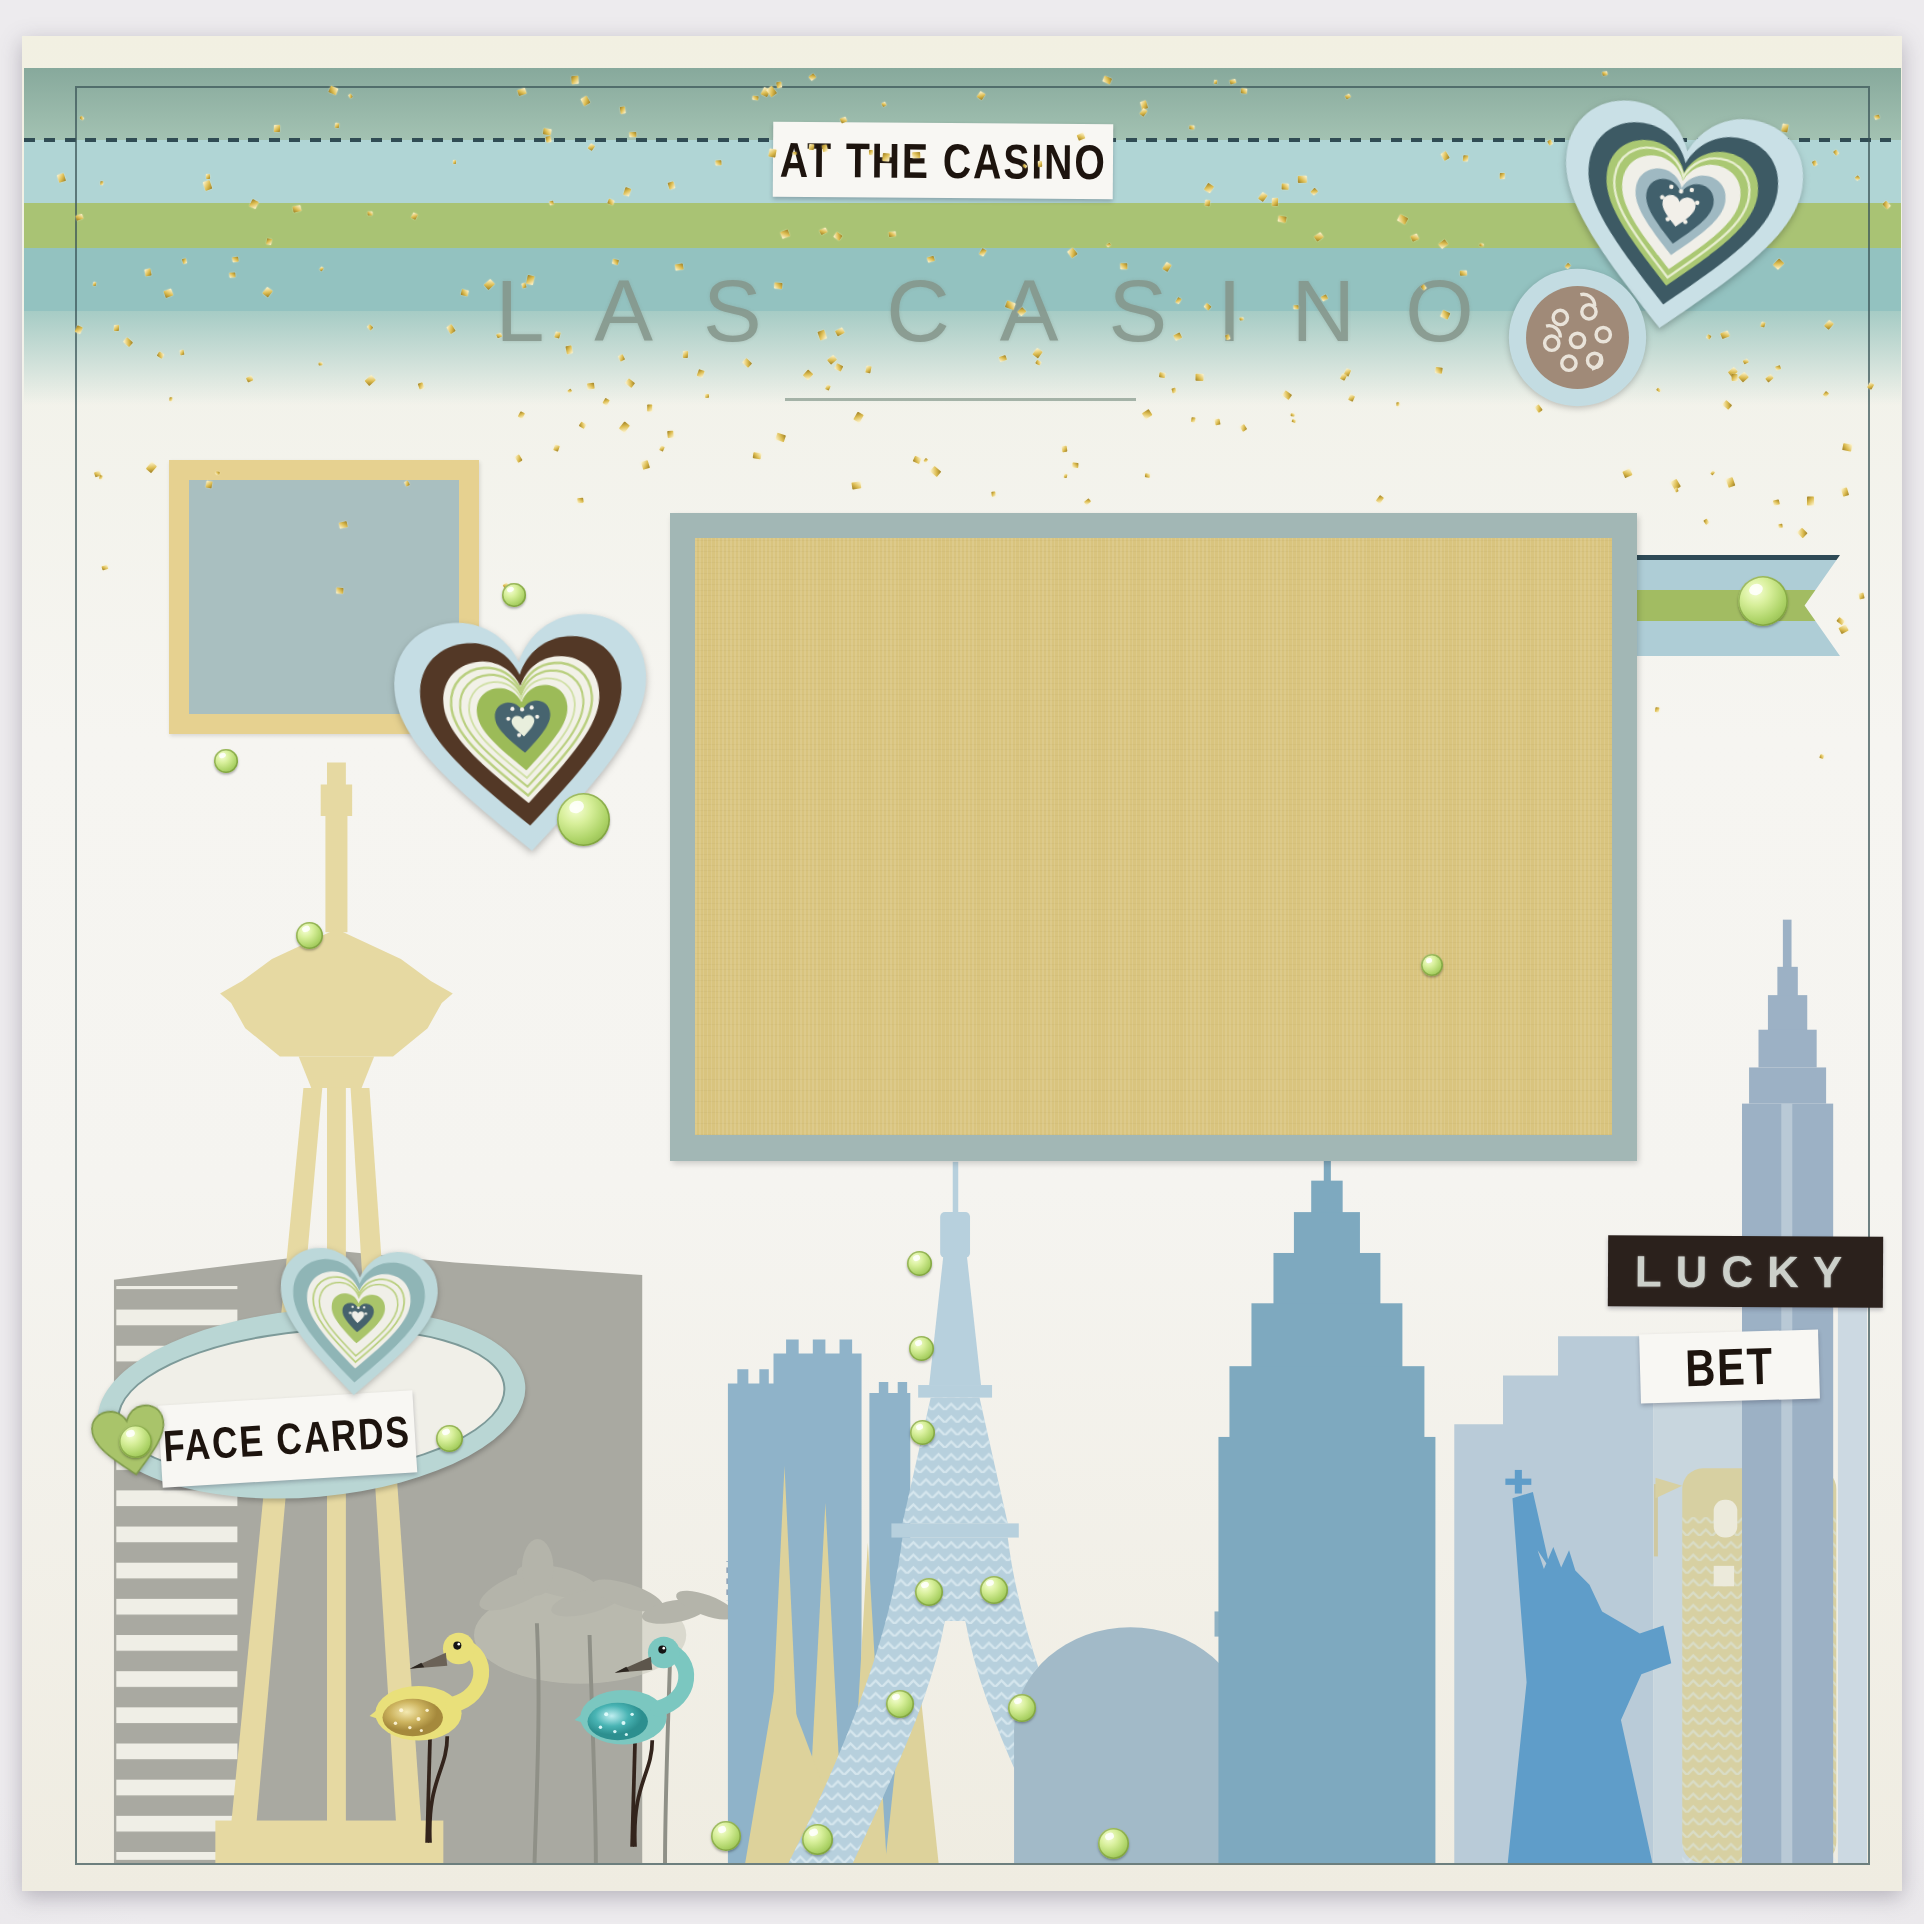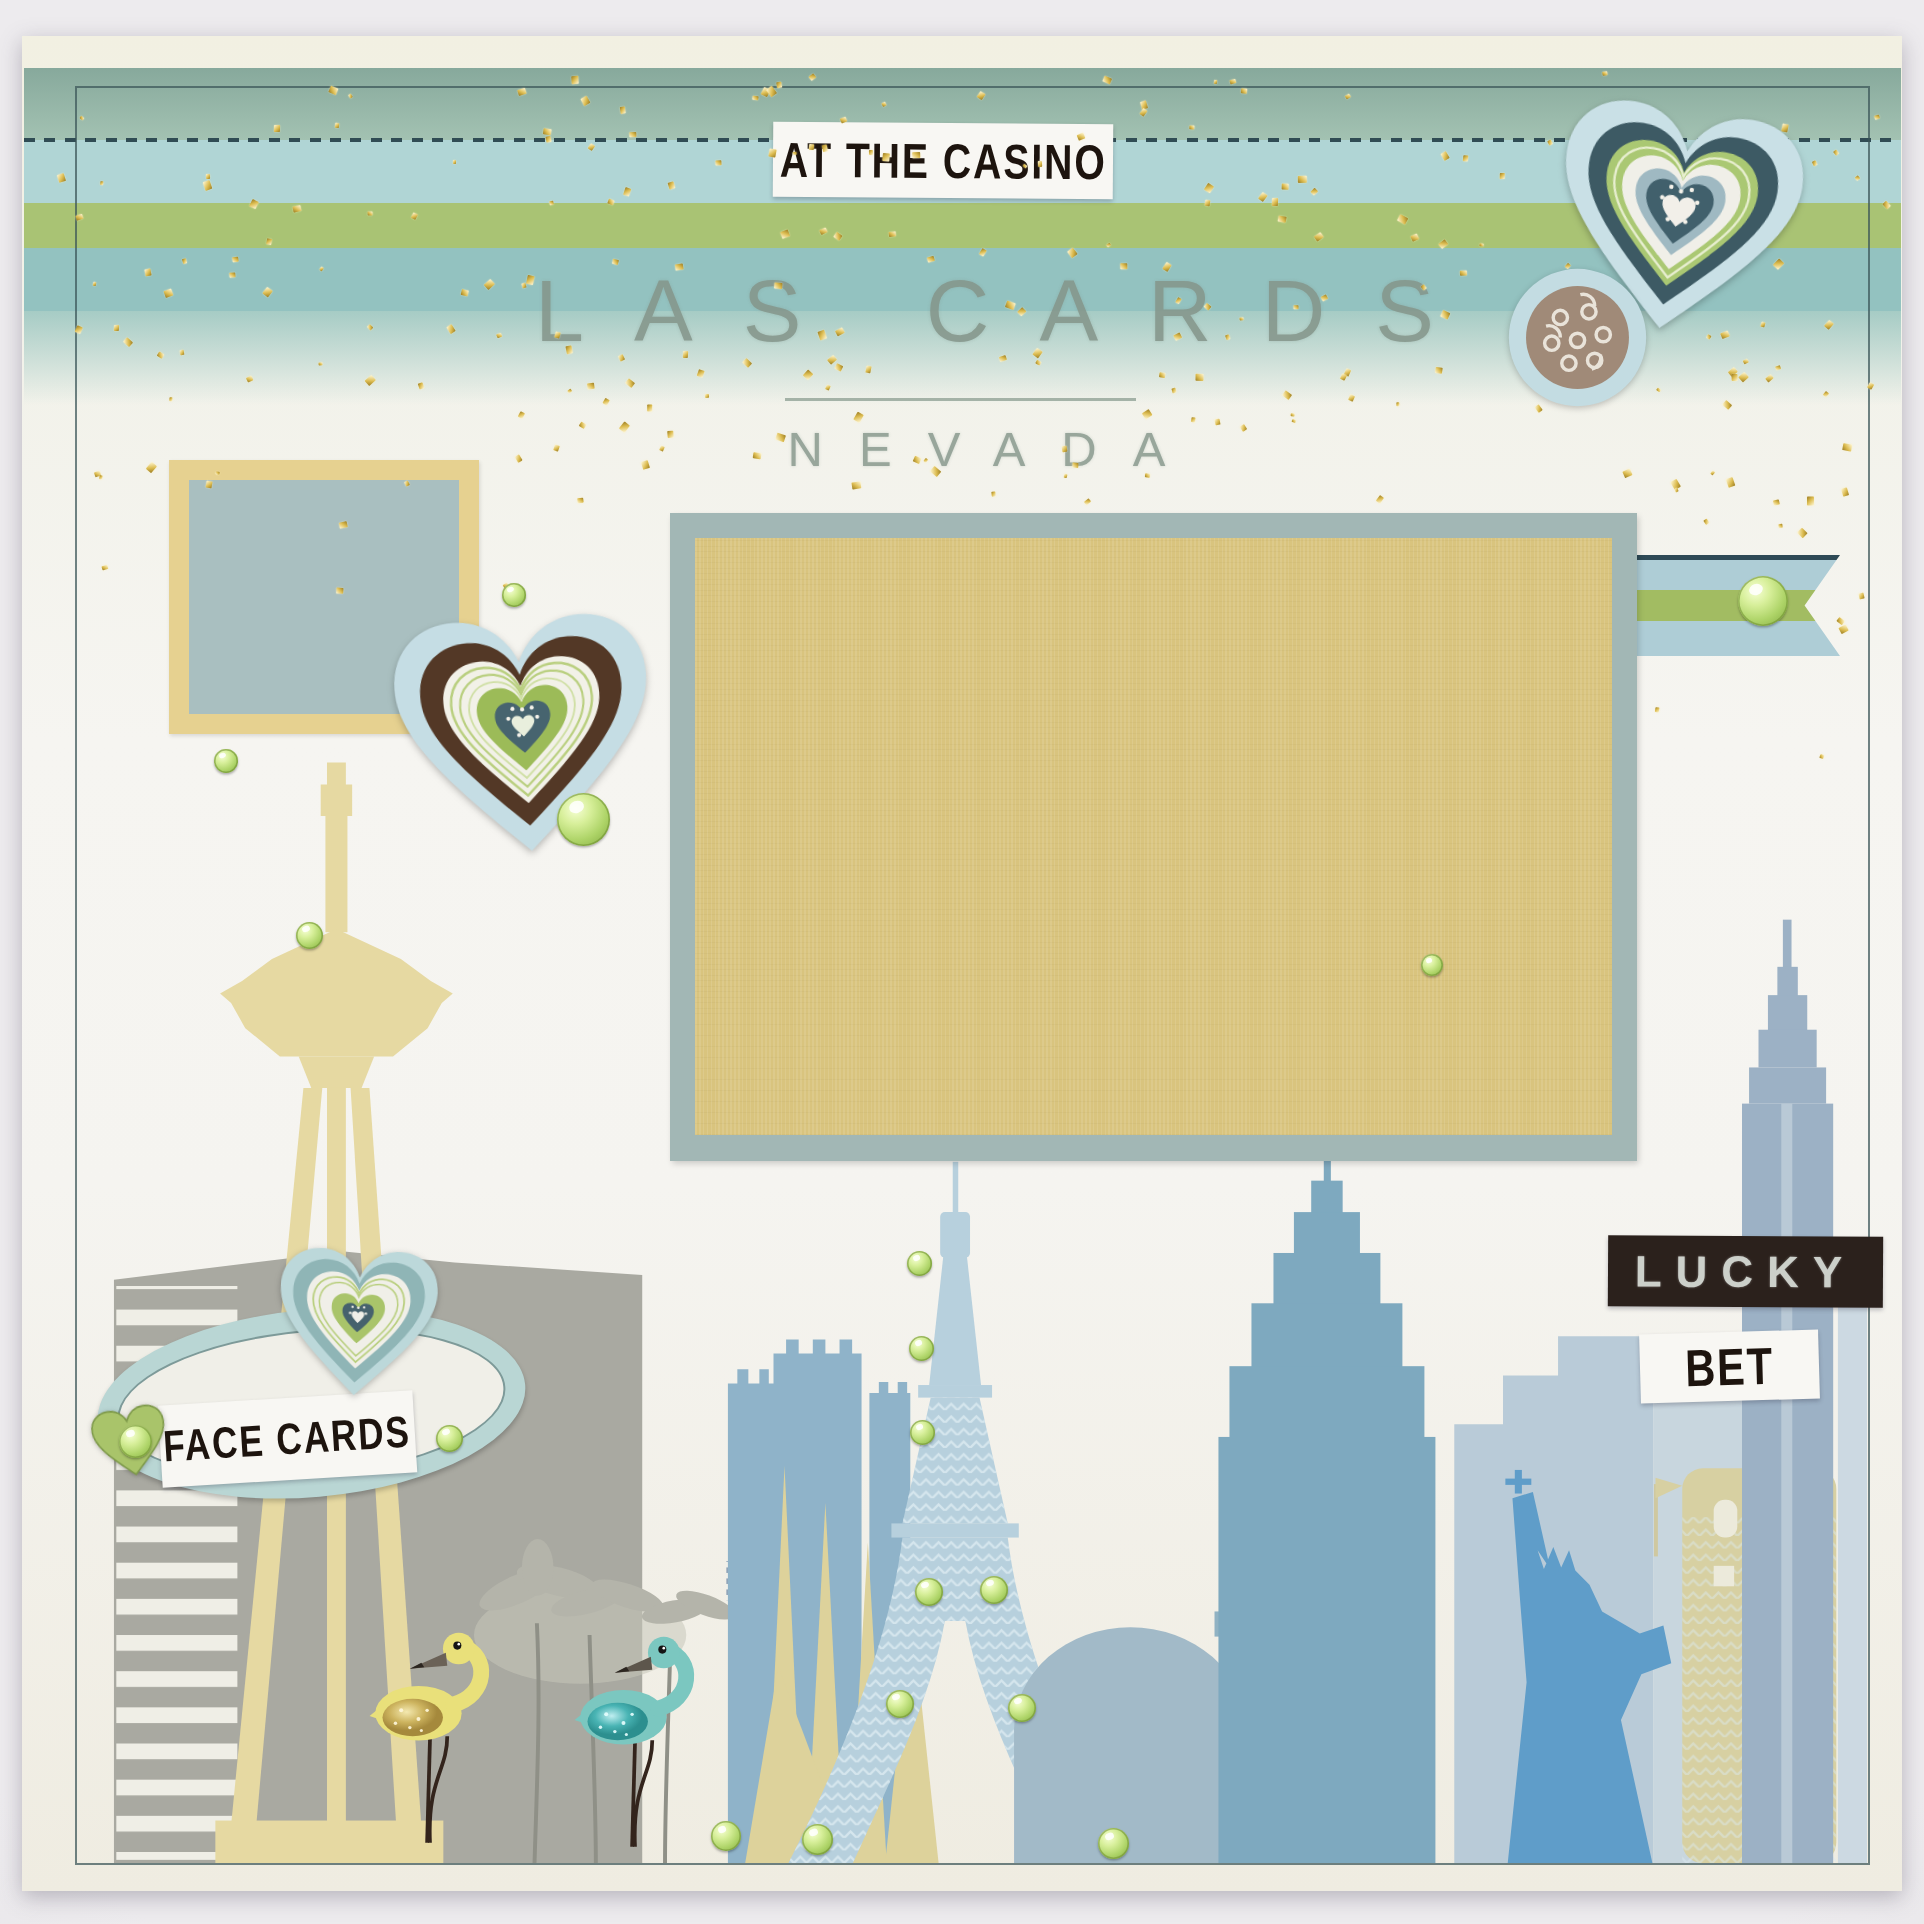--- a/index.html
+++ b/index.html
@@ -72,23 +72,22 @@
 
   <div class="abs band" id="band-sage"></div>
   <div class="abs band" id="band-blue"></div>
   <div class="abs band" id="band-stitch"></div>
   <div class="abs band" id="band-green"></div>
   <div class="abs band" id="band-teal"></div>
   <div class="abs band" id="band-fade"></div>
 
   <div class="abs" id="frame"></div>
 
-  <div class="abs" id="title">LAS CARDS</div>
+  <div class="abs" id="title">LAS CASINO</div>
   <div class="abs" id="divider"></div>
-  <div class="abs" id="subtitle">NEVADA</div>
 
   <svg class="abs" style="left:77px;top:731px;" width="1790" height="1132" viewBox="0 0 2277 1440">
     <defs>
       <pattern id="ladder" width="12" height="46" patternUnits="userSpaceOnUse">
         <rect width="12" height="20" fill="#efeee6"></rect>
       </pattern>
       <pattern id="chev" width="16" height="16" patternUnits="userSpaceOnUse">
         <path d="M0,16 L8,8 L16,16" stroke="#dcebf1" stroke-width="3" fill="none"></path>
       </pattern>
       <pattern id="awn" width="12" height="14" patternUnits="userSpaceOnUse">

